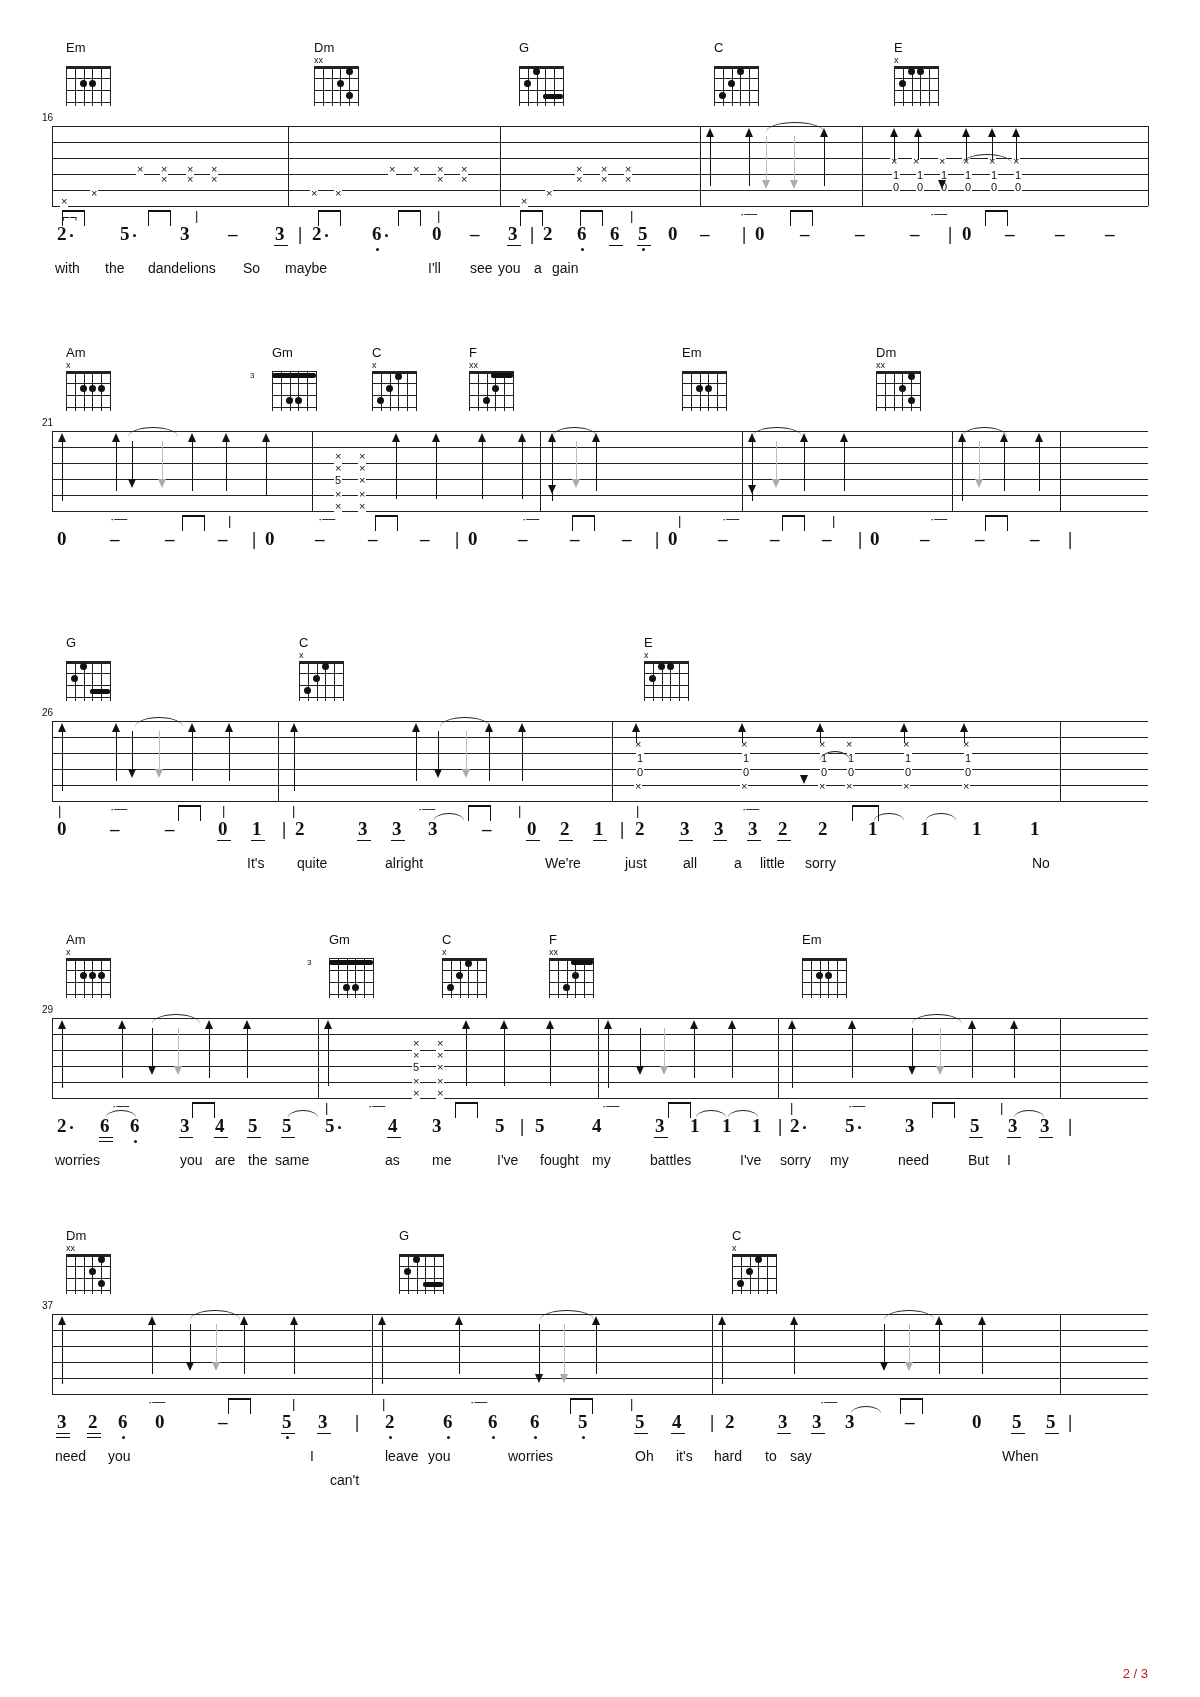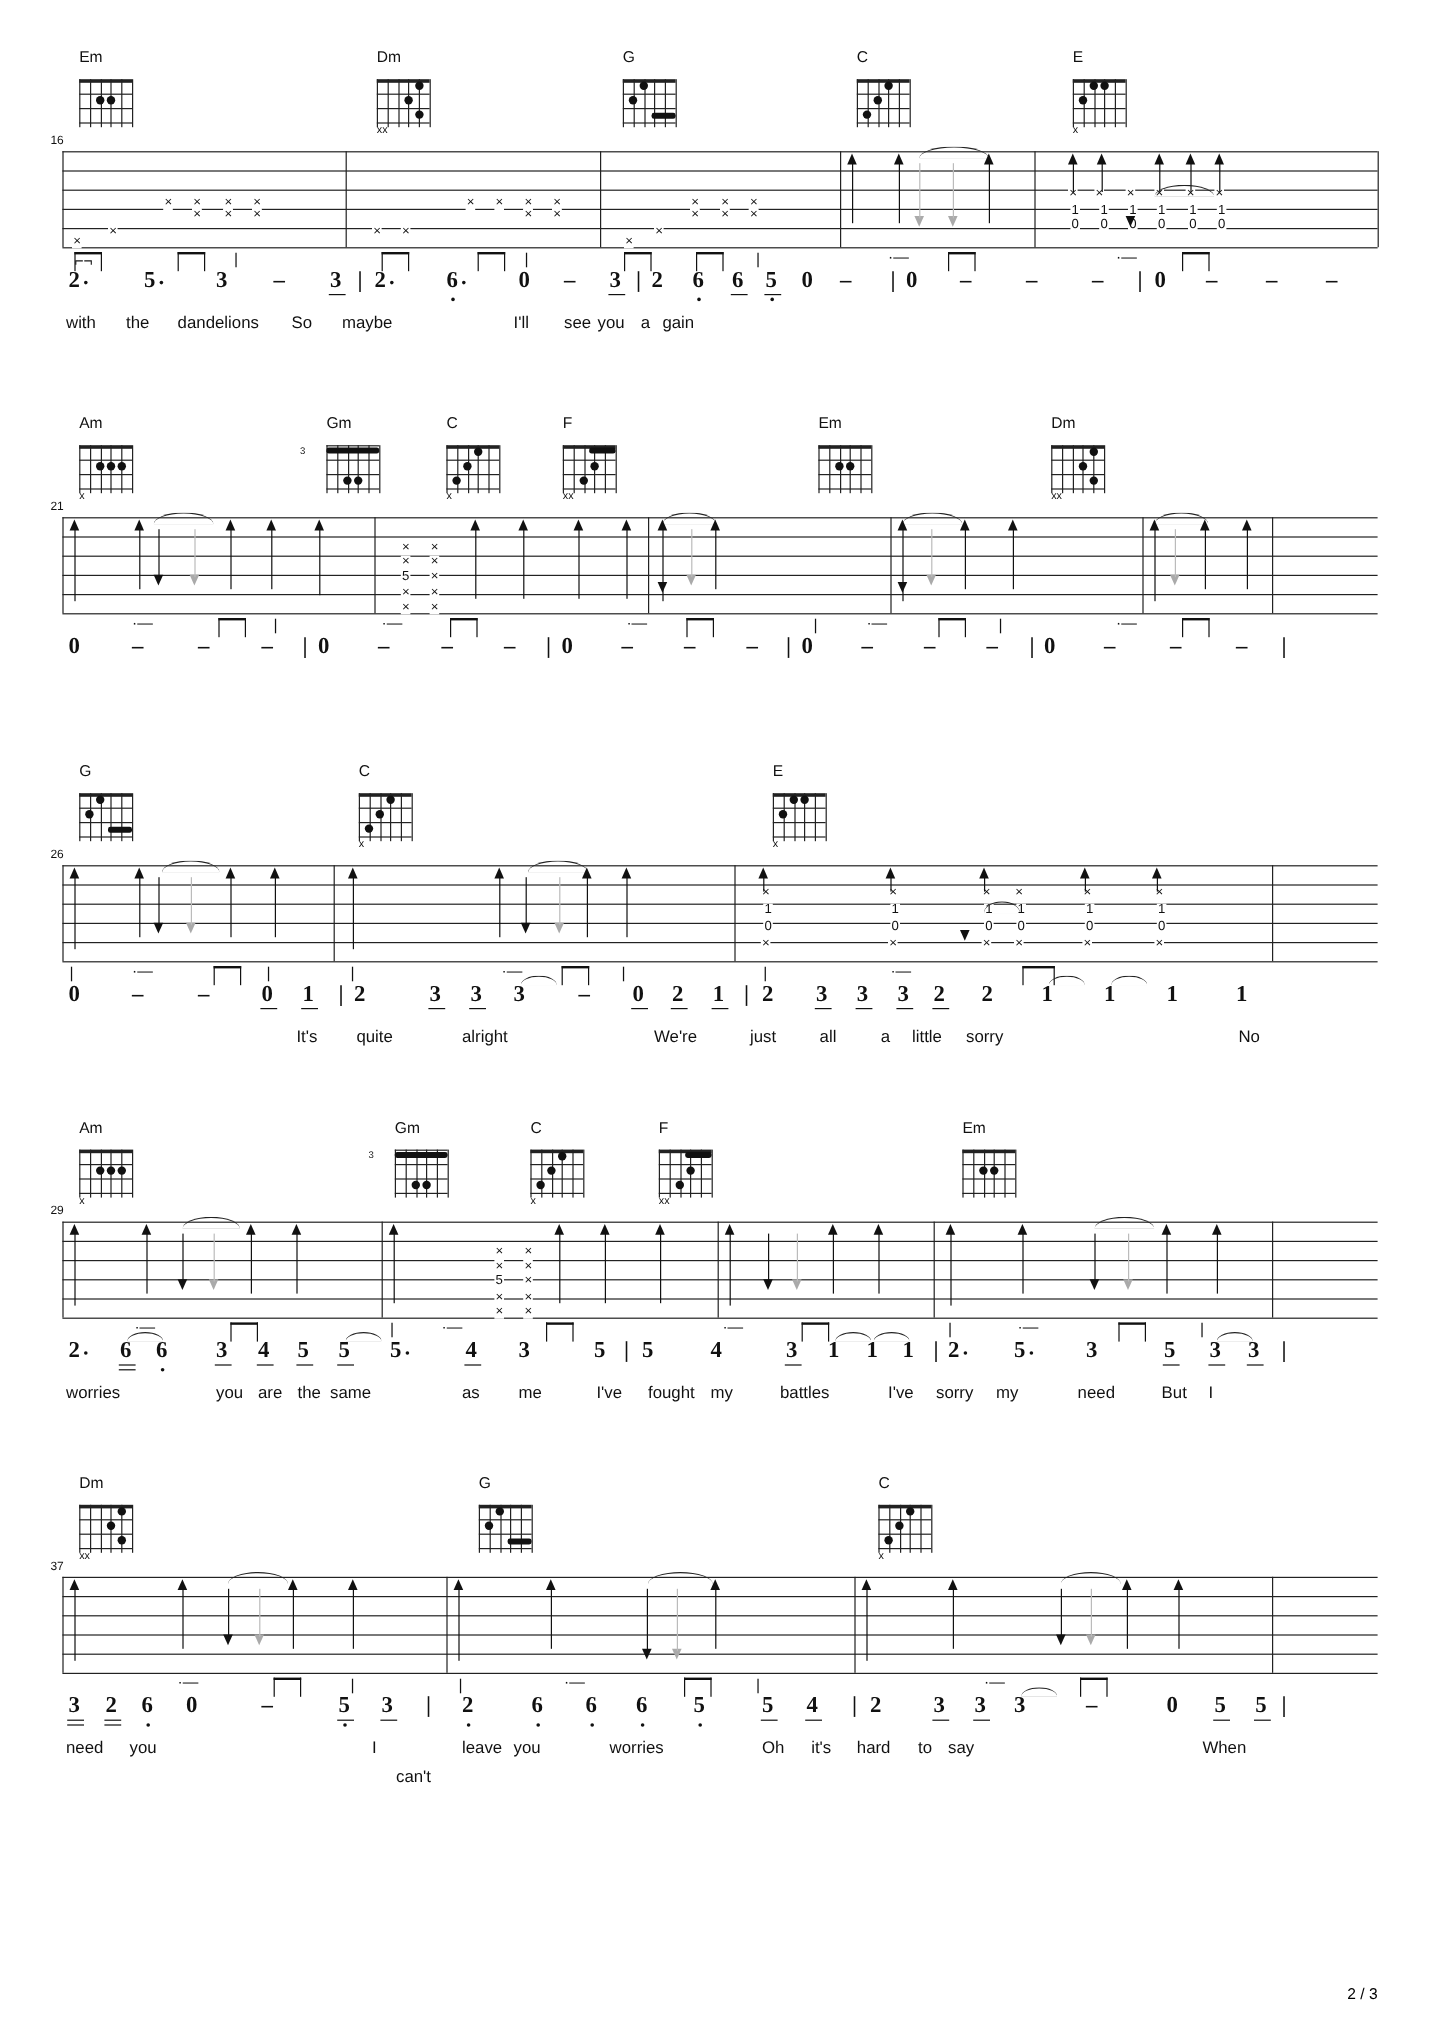--- a/index.html
+++ b/index.html
@@ -4,21 +4,21 @@
 <style>
   html,body{margin:0;padding:0;background:#ffffff;}
   body{width:1200px;height:1697px;font-family:"Liberation Sans",sans-serif;color:#111;position:relative;overflow:hidden;}
   .sheet{position:relative;width:1200px;height:1697px;}
 
   
   .system{position:relative;margin:0;}
   .chordrow{position:relative;height:72px;}
   .chord{position:absolute;top:0;width:62px;}
   .chord .nm{font-size:13px;text-align:left;padding-left:14px;height:15px;line-height:15px;}
-  .chord .mark{position:absolute;top:16px;font-size:9px;line-height:9px;color:#111;margin-top:48px;}
+  .chord .mark{position:absolute;top:16px;font-size:9px;line-height:9px;color:#111;}
   .chord .fretno{position:absolute;left:-8px;top:26px;font-size:8px;}
   .grid{position:absolute;left:14px;top:26px;width:44px;height:40px;}
   .grid .v{position:absolute;top:0;width:1px;height:40px;background:#222;}
   .grid .h{position:absolute;left:0;width:44px;height:1px;background:#222;}
   .grid .nut{position:absolute;left:0;top:0;width:44px;height:3px;background:#222;}
   .dot{position:absolute;width:7px;height:7px;border-radius:50%;background:#111;}
   .bar{position:absolute;height:5px;background:#111;border-radius:2px;}
 
   
   .staff{position:relative;height:98px;margin-top:2px;}
@@ -41,21 +41,21 @@
   .jianpu{position:relative;height:40px;margin-top:6px;}
   .jp{position:absolute;font-size:19px;font-weight:bold;font-family:"Liberation Serif",serif;line-height:20px;}
   .jpdot{position:absolute;width:3px;height:3px;border-radius:50%;background:#111;}
   .jptie{position:absolute;border-top:1.4px solid #222;border-radius:50%/100% 100% 0 0;height:7px;}
   .jpunder{position:absolute;height:1.4px;background:#111;}
 
   
   .lyrics{position:relative;height:26px;}
   .ly{position:absolute;font-size:14px;line-height:16px;white-space:nowrap;}
 
-  .pageno{position:absolute;right:52px;bottom:28px;font-size:13px;color:#000000;}
+  .pageno{position:absolute;right:52px;bottom:16px;font-size:13px;color:#b91c1c;}
 </style>
 </head>
 <body>
 
 <div class="sheet">
 
   <div class="system" style="position:absolute;left:0;top:40px;width:1200px;">
     <div class="chordrow">
 
       <div class="chord" style="left:52px;">

